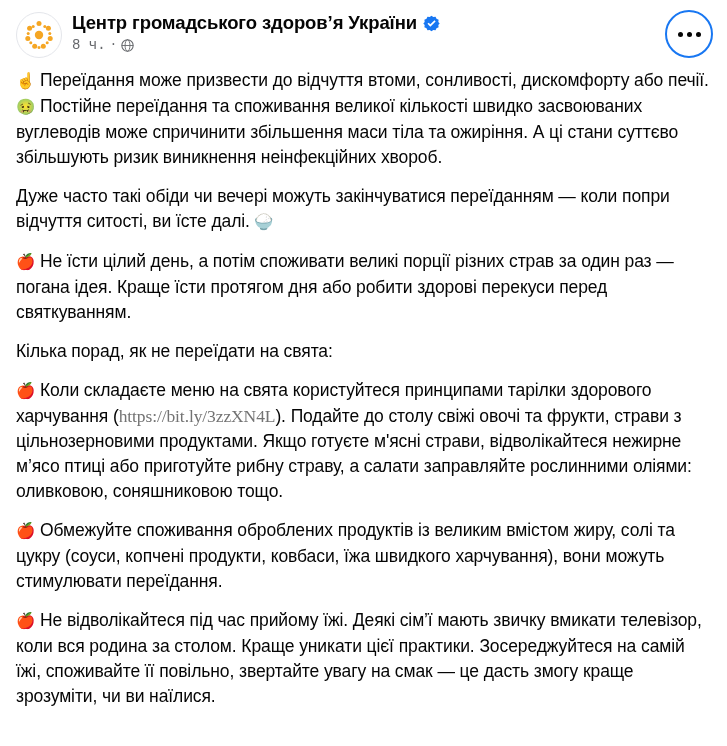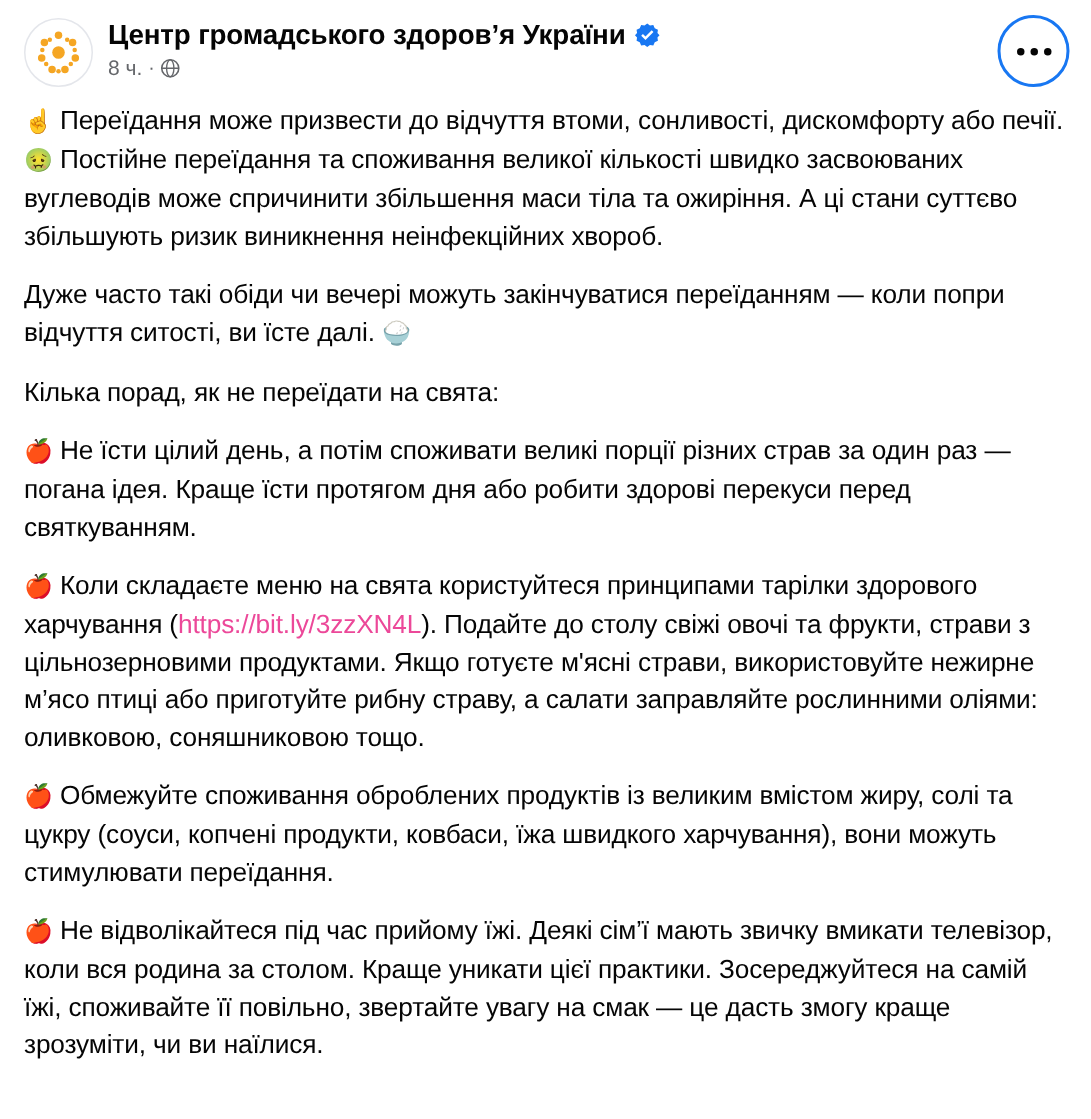--- a/index.html
+++ b/index.html
@@ -69,20 +69,21 @@
     align-items: center;
     justify-content: center;
   }
   .meta-row {
     display: flex;
     align-items: center;
     margin-top: 4px;
     font-size: 14px;
     color: #65676b;
     line-height: 16px;
+    font-family: Liberation Mono, monospace;
   }
   .meta-dot {
     margin: 0 4px;
     font-size: 13px;
     color: #65676b;
   }
   .globe-icon {
     display: inline-flex;
     align-items: center;
     justify-content: center;
@@ -124,22 +125,23 @@
   .para {
     font-size: 17.5px;
     line-height: 25px;
     color: #050505;
     margin: 0 0 14px 0;
     letter-spacing: -0.1px;
     word-wrap: break-word;
   }
   .para:last-child { margin-bottom: 0; }
   .para a {
-    color: #ec4899;
+    color: #737373;
     text-decoration: none;
+    font-family: Liberation Serif, serif;
   }
   .emoji {
     font-family: "DejaVu Sans", sans-serif;
     font-size: 15.5px;
   }
 </style>
 </head>
 <body>
 
 <div class="post">
@@ -207,31 +209,31 @@
       <span class="emoji">☝️</span>
       <span>Переїдання може призвести до відчуття втоми, сонливості, дискомфорту або печії. </span><span class="emoji">🤢</span>
       <span>Постійне переїдання та споживання великої кількості швидко засвоюваних вуглеводів може спричинити збільшення маси тіла та ожиріння. А ці стани суттєво збільшують ризик виникнення неінфекційних хвороб.</span>
     </p>
 
     <p class="para">
       <span>Дуже часто такі обіди чи вечері можуть закінчуватися переїданням — коли попри відчуття ситості, ви їсте далі. </span><span class="emoji">🍚</span>
     </p>
 
     <p class="para">
+      <span class="emoji">🍎</span>
+      <span>Не їсти цілий день, а потім споживати великі порції різних страв за один раз — погана ідея. Краще їсти протягом дня або робити здорові перекуси перед святкуванням.</span>
+    </p>
+
+    <p class="para">
       <span>Кілька порад, як не переїдати на свята:</span>
     </p>
 
     <p class="para">
       <span class="emoji">🍎</span>
-      <span>Не їсти цілий день, а потім споживати великі порції різних страв за один раз — погана ідея. Краще їсти протягом дня або робити здорові перекуси перед святкуванням.</span>
-    </p>
-
-    <p class="para">
-      <span class="emoji">🍎</span>
-      <span>Коли складаєте меню на свята користуйтеся принципами тарілки здорового харчування (</span><a href="#">https://bit.ly/3zzXN4L</a><span>). Подайте до столу свіжі овочі та фрукти, страви з цільнозерновими продуктами. Якщо готуєте м'ясні страви, використовуйте нежирне м’ясо птиці або приготуйте рибну страву, а салати заправляйте рослинними оліями: оливковою, соняшниковою тощо.</span>
+      <span>Коли складаєте меню на свята користуйтеся принципами тарілки здорового харчування (</span><a href="#">https://bit.ly/3zzXN4L</a><span>). Подайте до столу свіжі овочі та фрукти, страви з цільнозерновими продуктами. Якщо готуєте м'ясні страви, відволікайтеся нежирне м’ясо птиці або приготуйте рибну страву, а салати заправляйте рослинними оліями: оливковою, соняшниковою тощо.</span>
     </p>
 
     <p class="para">
       <span class="emoji">🍎</span>
       <span>Обмежуйте споживання оброблених продуктів із великим вмістом жиру, солі та цукру (соуси, копчені продукти, ковбаси, їжа швидкого харчування), вони можуть стимулювати переїдання.</span>
     </p>
 
     <p class="para">
       <span class="emoji">🍎</span>
       <span>Не відволікайтеся під час прийому їжі. Деякі сім’ї мають звичку вмикати телевізор, коли вся родина за столом. Краще уникати цієї практики. Зосереджуйтеся на самій їжі, споживайте її повільно, звертайте увагу на смак — це дасть змогу краще зрозуміти, чи ви наїлися.</span>

